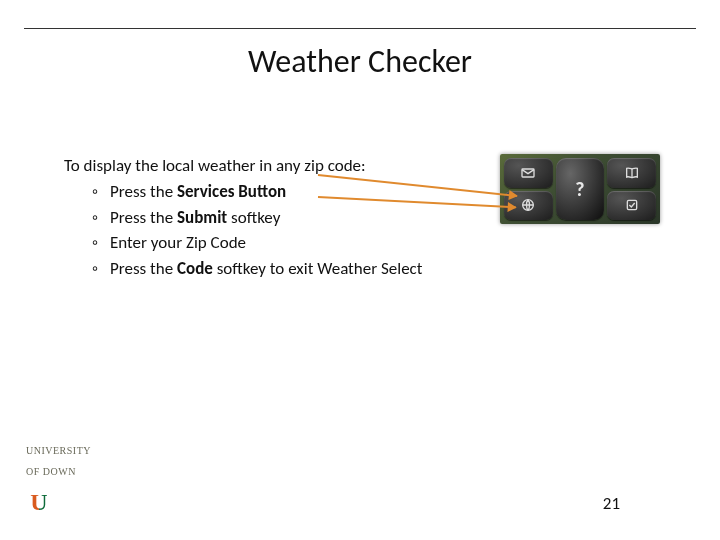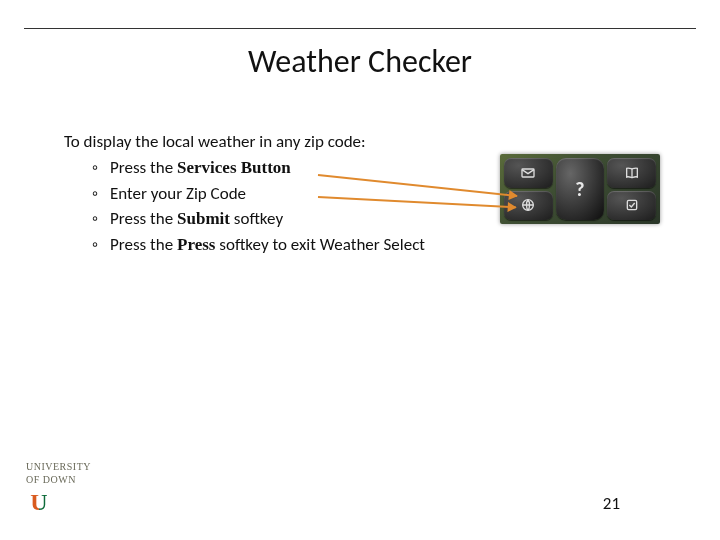--- a/index.html
+++ b/index.html
@@ -32,31 +32,31 @@
   }
   .content {
     position: absolute;
     top: 130px;
     left: 64px;
     right: 48px;
     font-size: 17px;
     line-height: 1.4;
     color: #111;
   }
-  .intro { margin-bottom: 2px; }
+  .intro { margin-bottom: 2px; margin-top: 24px; }
   .bullets { list-style: none; margin-left: 28px; }
   .bullets li { position: relative; padding-left: 18px; margin-bottom: 2px; }
   .bullets li::before {
     content: "◦";
     position: absolute;
     left: 0;
     top: 0;
     color: #222;
   }
-  .bold { font-weight: 700; font-family: Liberation Serif, serif; }
+  .bold { font-weight: 700; }
 
   
   .phone-img {
     position: absolute;
     top: 154px;
     left: 500px;
     width: 160px;
     height: 70px;
     background: linear-gradient(140deg, #5a6b3a 0%, #3e4e33 40%, #2a3628 100%);
     border-radius: 2px;
@@ -104,21 +104,21 @@
     border-bottom: 5px solid transparent;
   }
 
   
   .footer-logo {
     position: absolute;
     left: 26px;
     bottom: 24px;
     display: flex;
     flex-direction: column;
-    gap: 2px;
+    gap: 10px;
   }
   .um-word {
     font-family: Georgia, serif;
     font-size: 10px;
     letter-spacing: 0.5px;
     color: #6a6a5a;
     line-height: 1.1;
   }
   .um-u {
     margin-top: 2px;
@@ -148,27 +148,27 @@
 
 <h1 class="title">Weather Checker</h1>
 
 <div class="content">
   <div class="intro">To display the local weather in any zip code:</div>
   <ul class="bullets">
     <li>
       <span>Press the </span><span class="bold">Services Button</span><span></span>
     </li>
     <li>
+      <span>Press the </span><span class="bold">Submit</span><span> softkey</span>
+    </li>
+    <li>
       <span>Enter your Zip Code</span><span class="bold"></span><span></span>
     </li>
     <li>
-      <span>Press the </span><span class="bold">Submit</span><span> softkey</span>
-    </li>
-    <li>
-      <span>Press the </span><span class="bold">Press</span><span> softkey to exit Weather Select</span>
+      <span>Press the </span><span class="bold">Code</span><span> softkey to exit Weather Select</span>
     </li>
   </ul>
 </div>
 
 <div class="phone-img">
   <div class="key">
     <svg viewBox="0 0 24 24" fill="none" stroke="#ddd" stroke-width="2">
         <rect x="3" y="6" width="18" height="12" rx="1"></rect>
         <path d="M3 7l9 6 9-6"></path>
       </svg>

